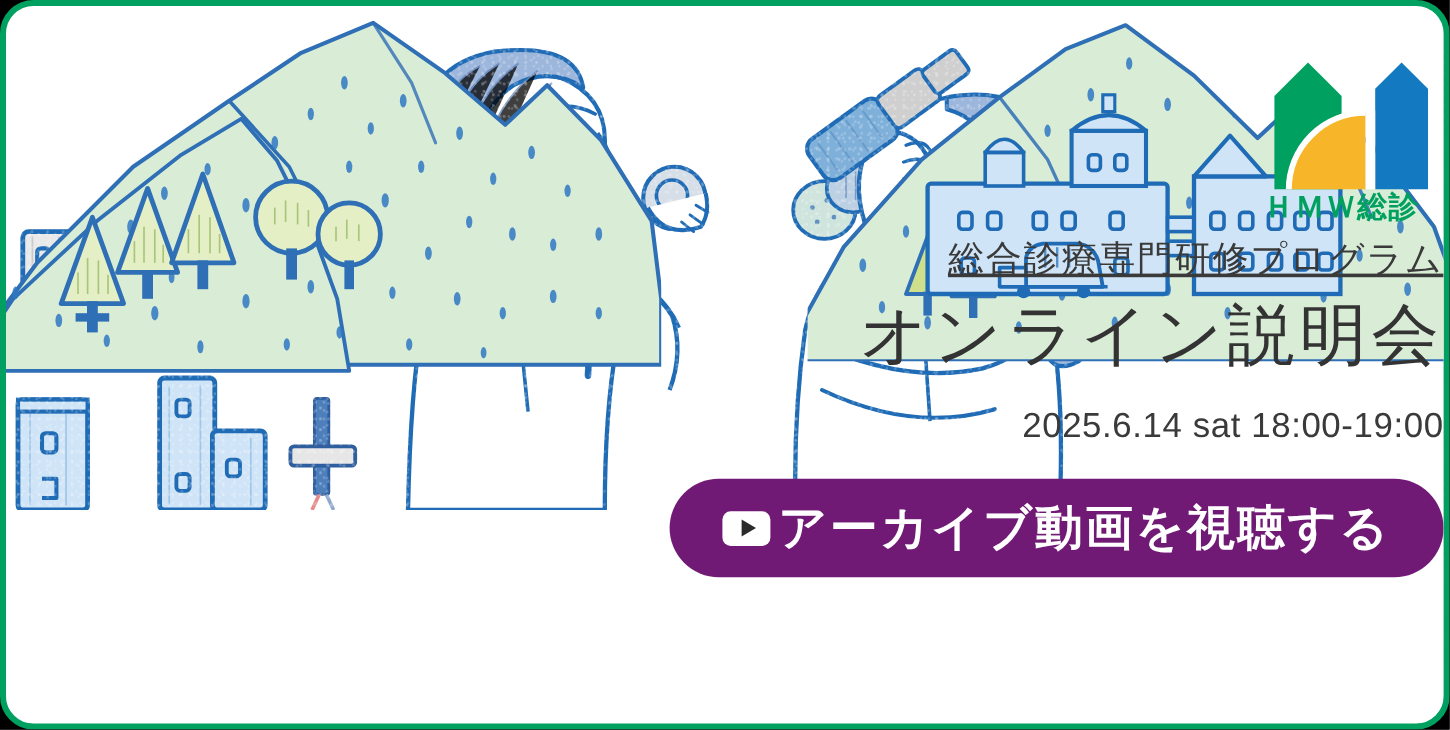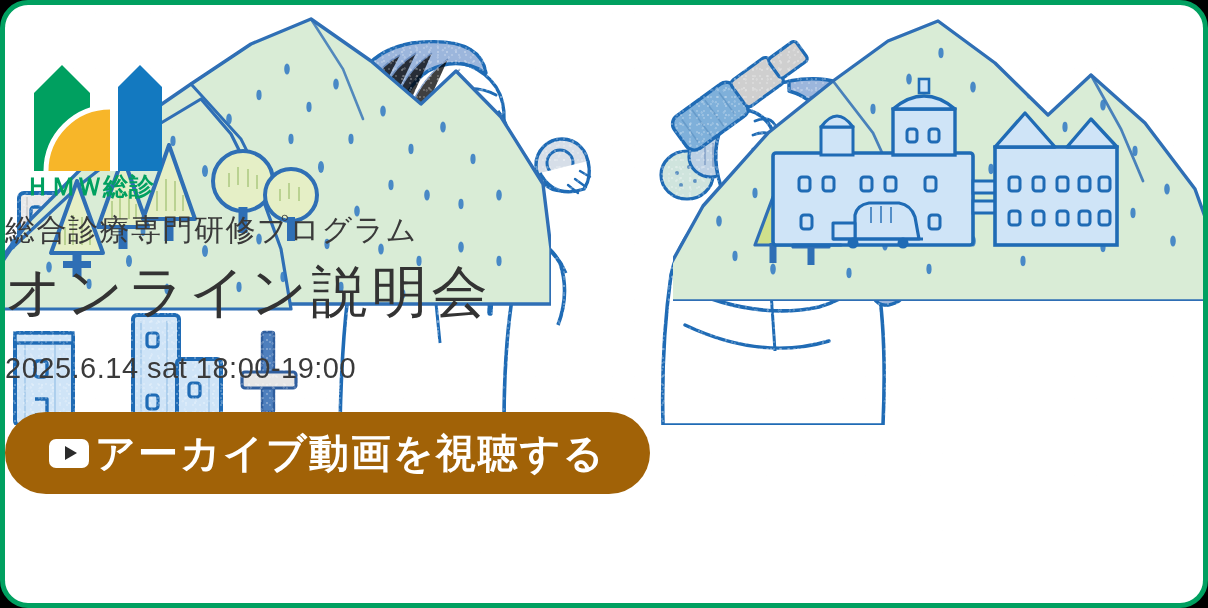--- a/index.html
+++ b/index.html
@@ -30,24 +30,24 @@
       radial-gradient(circle at 12% 22%, rgba(255,255,255,.55) 0 1px, transparent 1.4px),
       radial-gradient(circle at 67% 48%, rgba(255,255,255,.45) 0 1px, transparent 1.4px),
       radial-gradient(circle at 34% 77%, rgba(255,255,255,.40) 0 1px, transparent 1.4px),
       radial-gradient(circle at 88% 15%, rgba(255,255,255,.42) 0 1px, transparent 1.4px);
     background-size: 9px 9px, 13px 13px, 11px 11px, 7px 7px;
   }
 
   
   #content {
     position: absolute;
-    left: 0; right: 0; top: 16px;
+    left: 0; right: 0; top: 3px;
     display: flex;
     flex-direction: column;
-    align-items: flex-start;
+    align-items: flex-end;
     z-index: 40;
     pointer-events: none;
   }
   #content > * { pointer-events: auto; }
 
   
   #logo-block {
     margin-top: 26px;
     width: 170px;
     display: flex;
@@ -67,20 +67,21 @@
 
   
   #program-name {
     margin-top: 14px;
     font-size: 30px;
     font-weight: 500;
     letter-spacing: 1.5px;
     color: #3a3a3a;
     line-height: 1.1;
     white-space: nowrap;
+    text-decoration: underline;
   }
   #event-title {
     margin-top: 15px;
     font-size: 56px;
     font-weight: 400;
     letter-spacing: 4px;
     color: #333333;
     line-height: 1.1;
     white-space: nowrap;
   }
@@ -96,21 +97,21 @@
 
   
   #cta-button {
     margin-top: 28px;
     display: flex;
     align-items: center;
     justify-content: center;
     gap: 6px;
     height: 82px;
     padding: 0 44px;
-    background: #a16207;
+    background: #701a75;
     border: none;
     border-radius: 42px;
     cursor: pointer;
     text-decoration: none;
   }
   #youtube-icon {
     display: block;
     width: 40px; height: 29px;
     background: #ffffff;
     border-radius: 7px;

